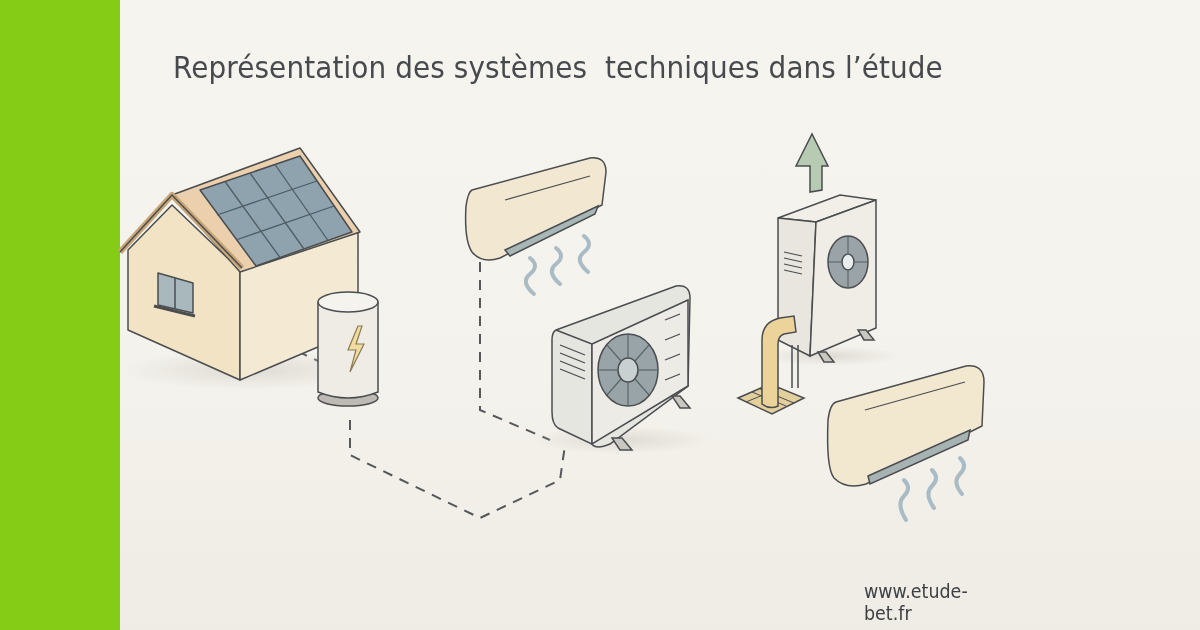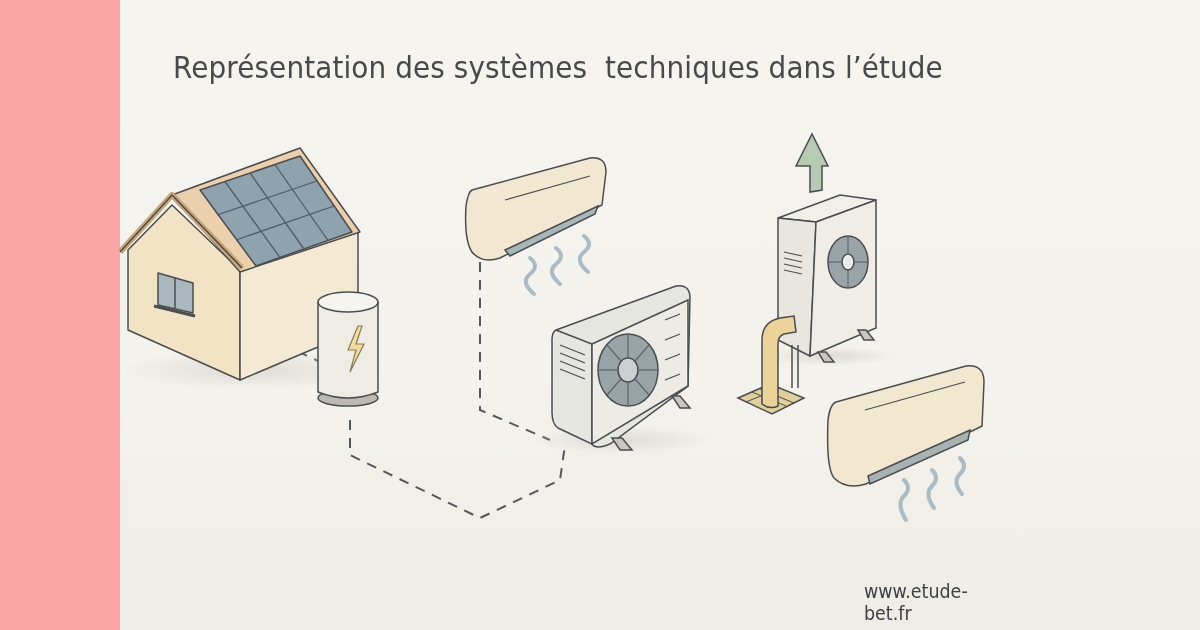--- a/index.html
+++ b/index.html
@@ -1,17 +1,17 @@
 <!DOCTYPE html>
 <html><head>
 <meta charset="utf-8">
 <style>
   html, body { margin:0; padding:0; }
   body { width:1200px; height:630px; overflow:hidden; background:#f7f5f0; font-family:"Liberation Sans", sans-serif; }
-  .canvas { position:relative; width:976px; height:630px; background:#fca5a5;text-decoration:underline; }
+  .canvas { position:relative; width:976px; height:630px; background:#84cc16;text-decoration:underline; }
   .panel { position:absolute; left:120px; top:0; width:1080px; height:630px;
            background:linear-gradient(180deg,#f6f4ef 0%,#f4f2ec 60%,#efece5 100%); }
   .title { position:absolute; left:173px; top:50px; font-size:30px; color:#474a4c; letter-spacing:0.1px; white-space:pre; font-family:"DejaVu Sans", sans-serif; font-weight:400; transform:scaleX(0.93); transform-origin:left; }
   .url { position:absolute; left:864px; top:580px; font-size:19px; color:#3d4044; font-family:"DejaVu Sans", sans-serif; transform:scaleX(0.92); transform-origin:left; }
   svg.art { position:absolute; left:0; top:0; }
 </style>
 </head>
 <body>
 
 <div class="canvas">

